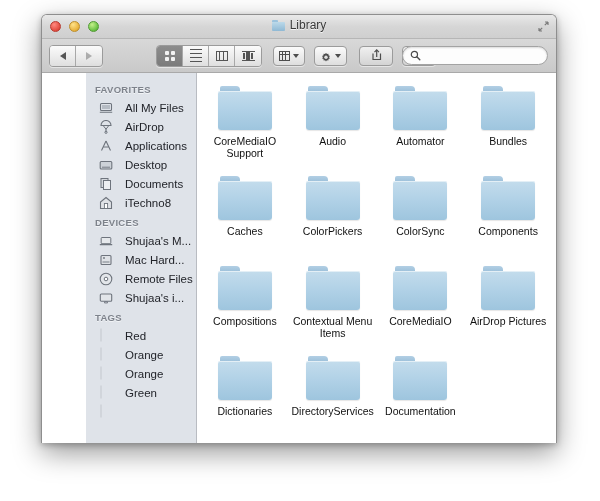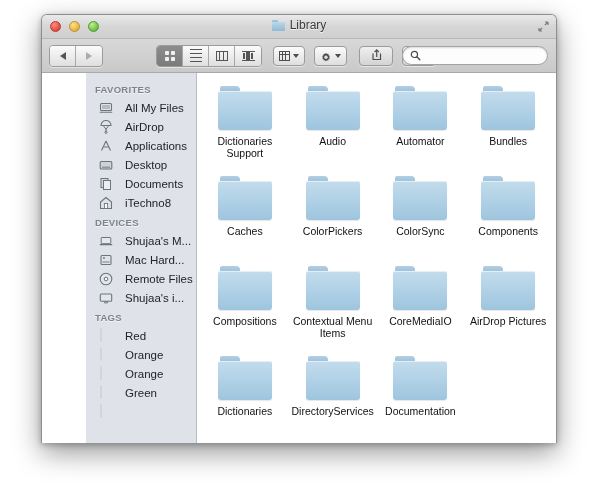--- a/index.html
+++ b/index.html
@@ -623,21 +623,21 @@
       </div>
 
       <div class="content">
         <div class="grid">
 
           <div class="cell">
             <span class="folder">
                 <span class="ftab"></span>
                 <span class="fbody"></span>
               </span>
-            <span class="fname">Dictionaries Support</span>
+            <span class="fname">CoreMediaIO Support</span>
           </div>
           <div class="cell">
             <span class="folder">
                 <span class="ftab"></span>
                 <span class="fbody"></span>
               </span>
             <span class="fname">Audio</span>
           </div>
           <div class="cell">
             <span class="folder">

